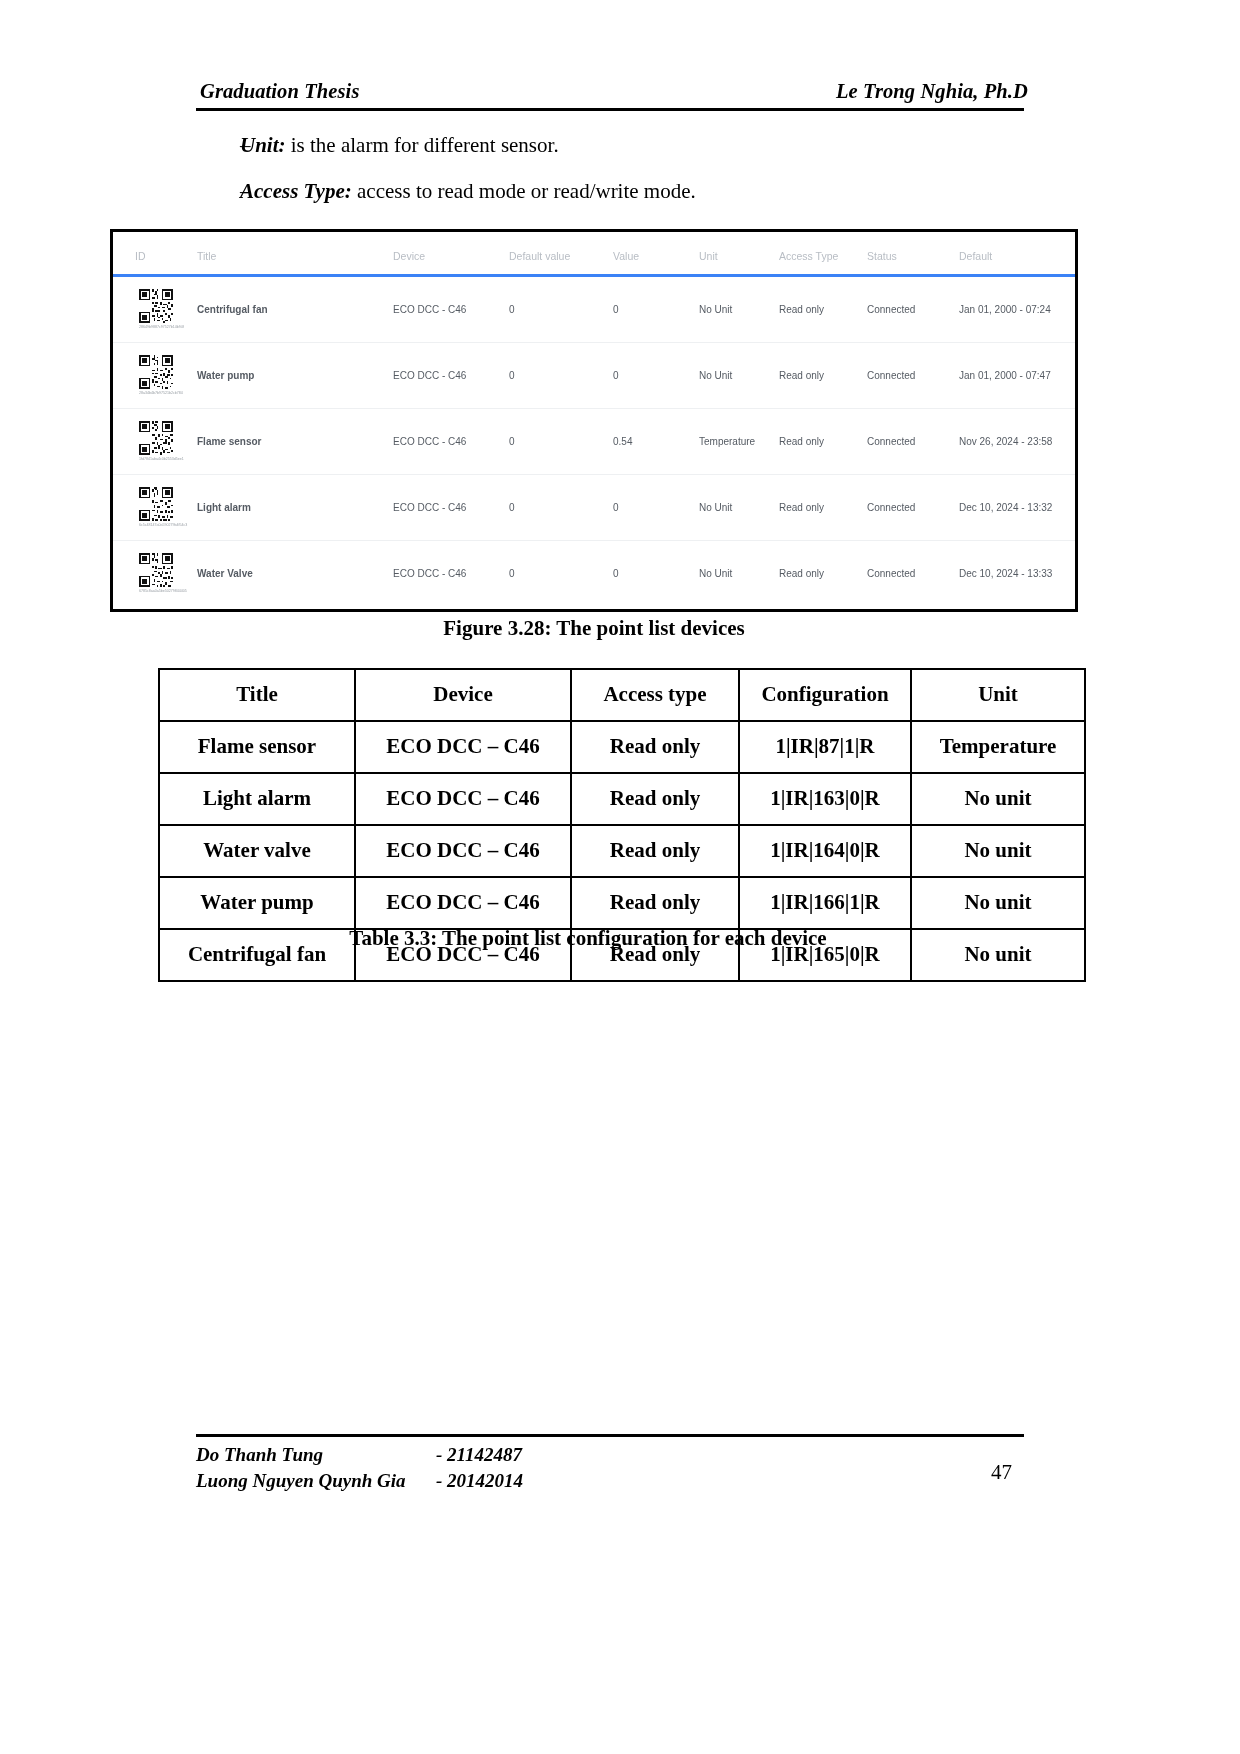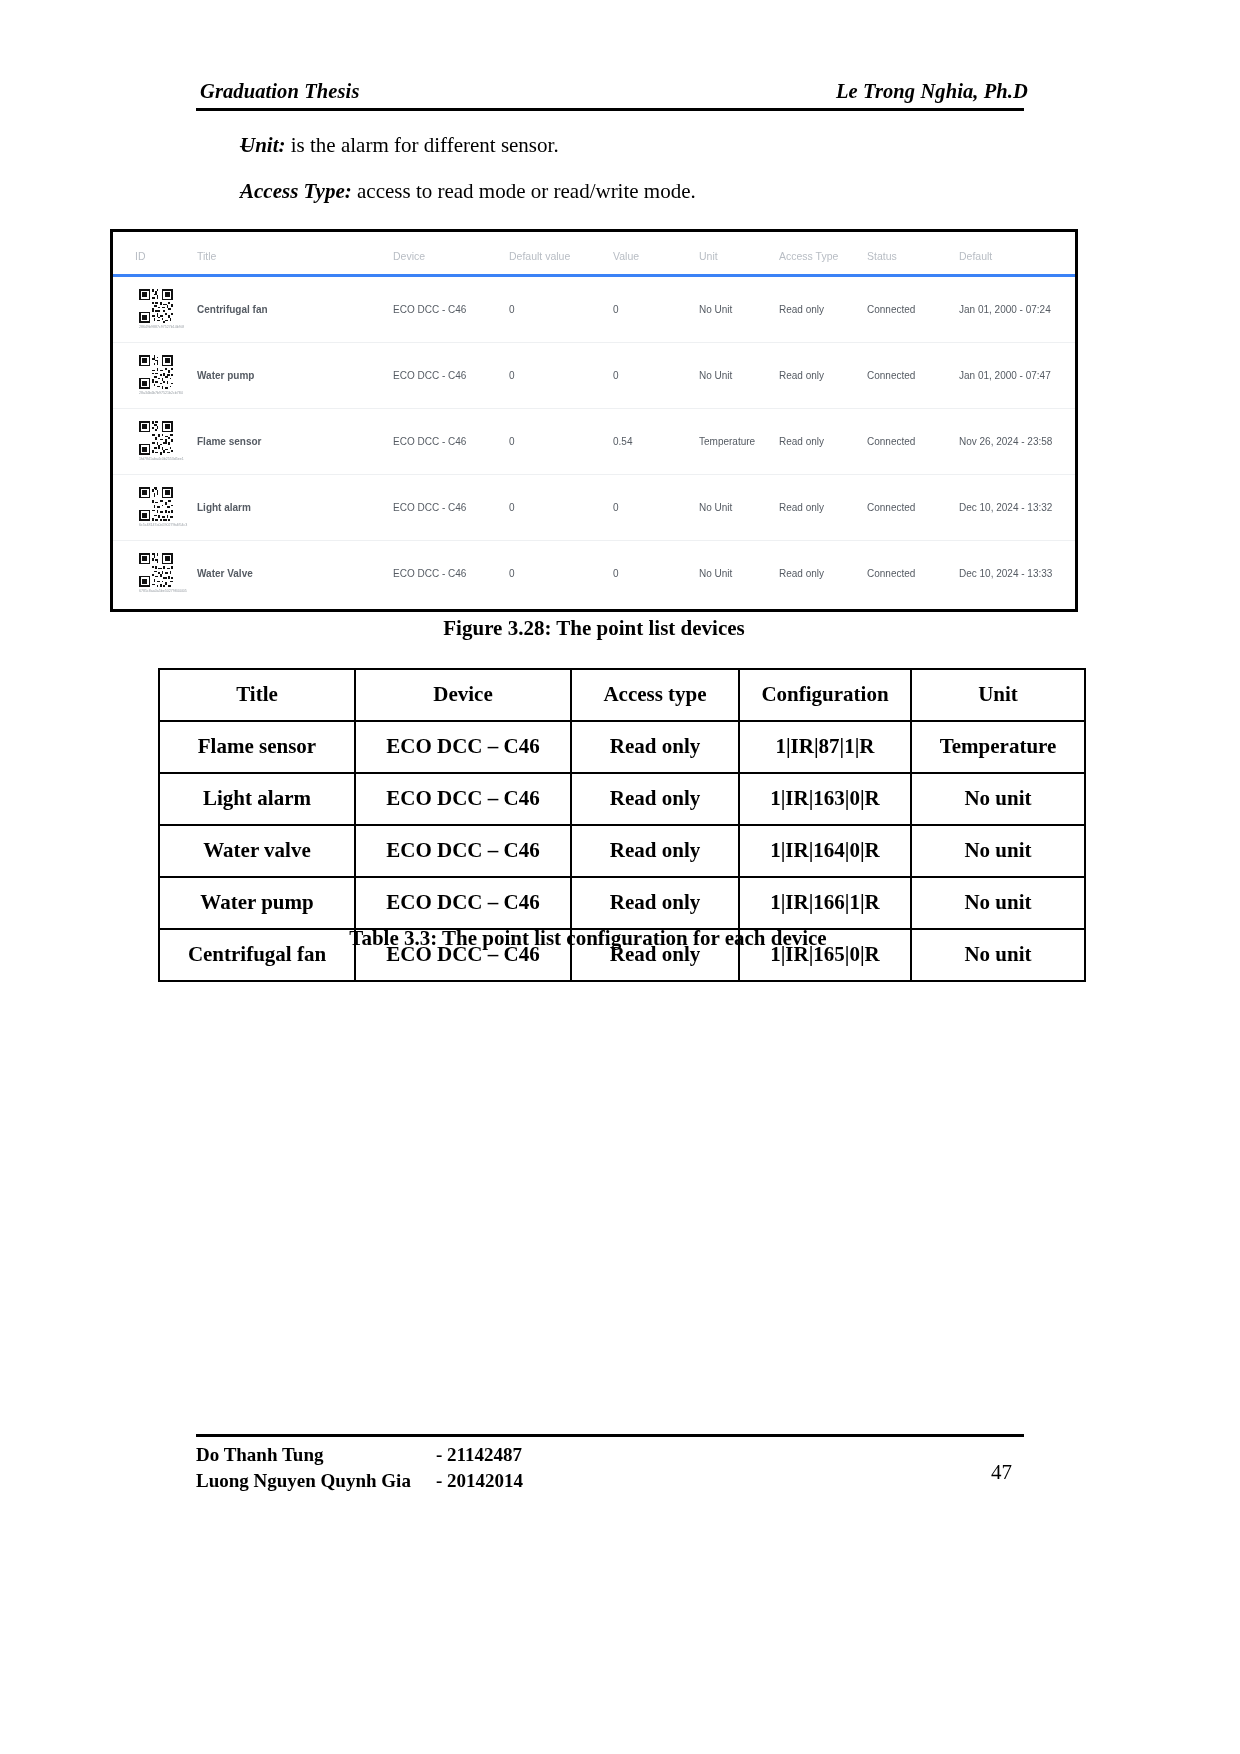--- a/index.html
+++ b/index.html
@@ -217,20 +217,21 @@
   .footer {
     position: absolute;
     left: 196px;
     top: 1442px;
     width: 828px;
     display: flex;
     justify-content: space-between;
     align-items: flex-start;
   }
   .footer-names {
+    font-style: italic;
     font-weight: bold;
     font-size: 19px;
     line-height: 1.35;
   }
   .footer-names .line {
     display: flex;
   }
   .footer-names .nm { width: 240px; }
   .footer-names .id { }
   .footer-page {

